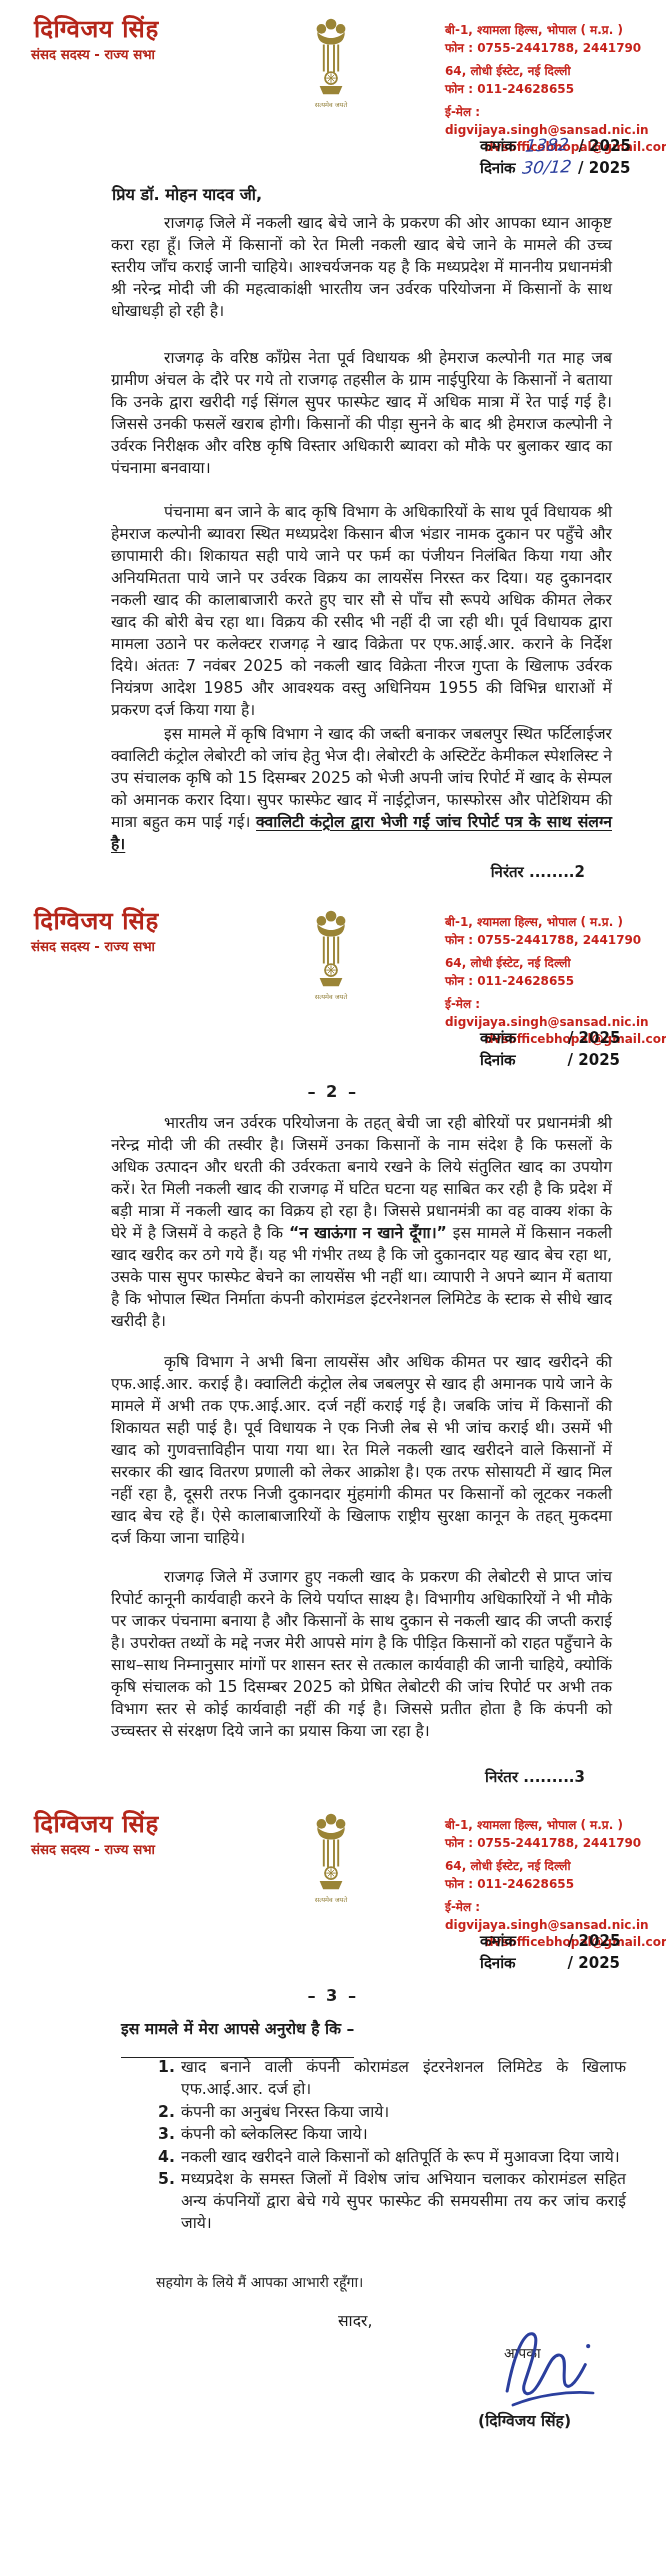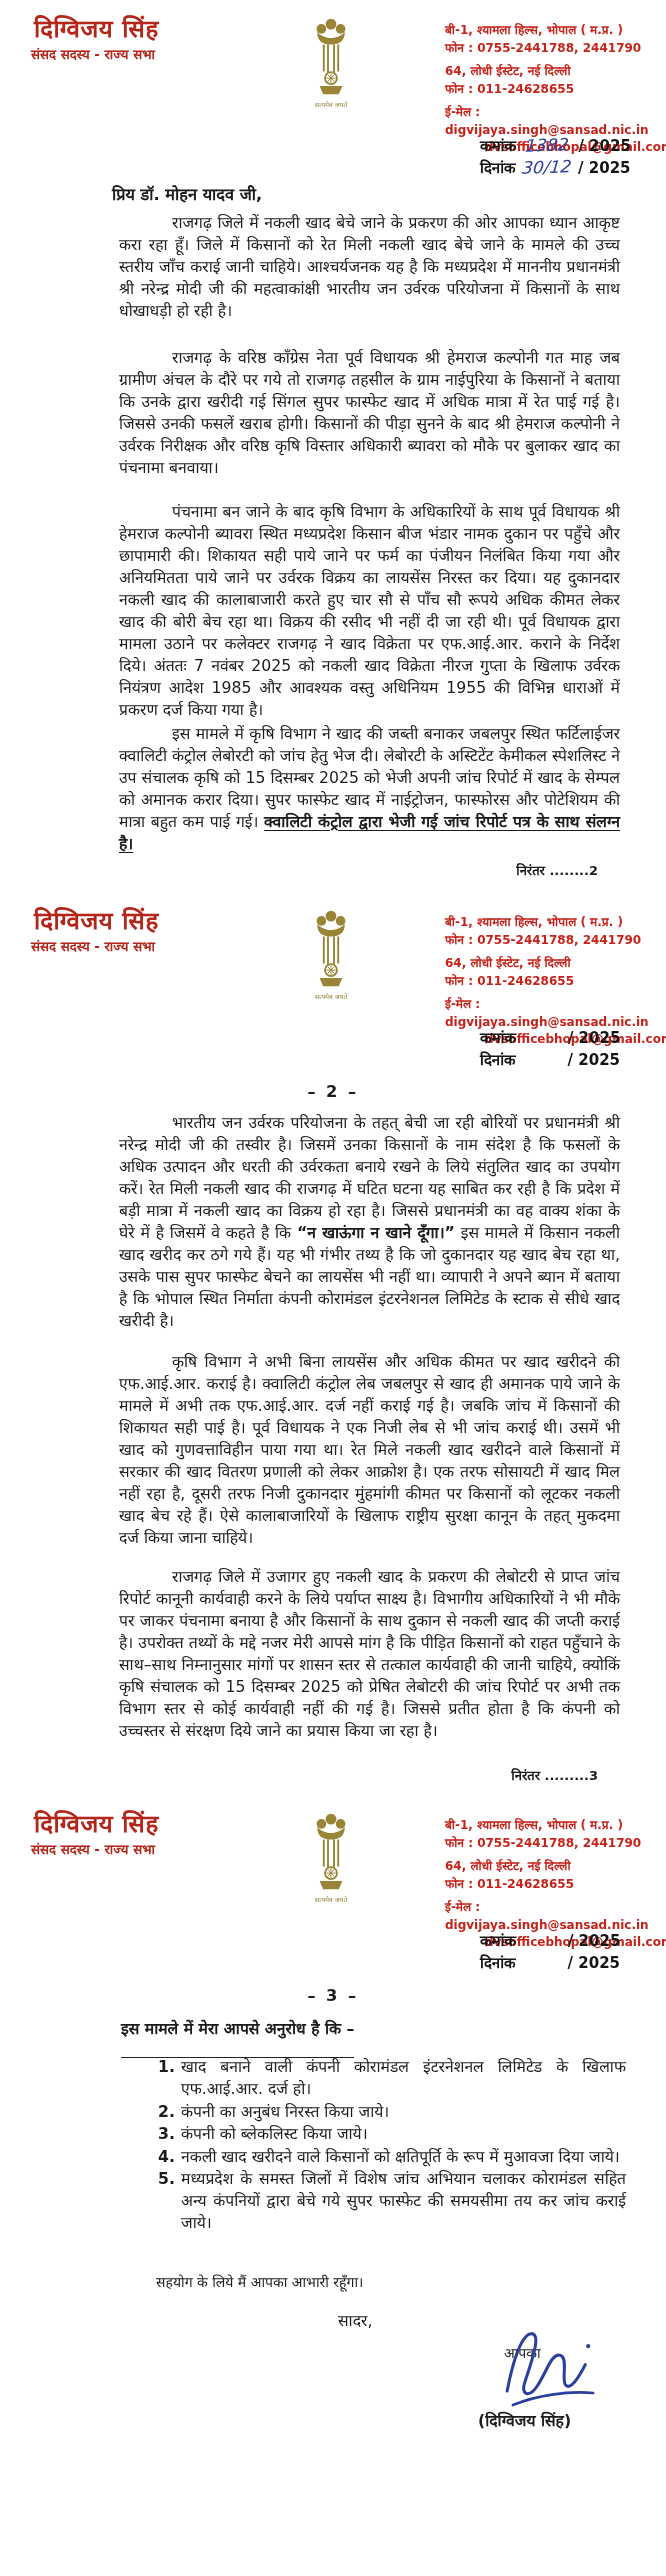--- a/index.html
+++ b/index.html
@@ -17,24 +17,24 @@
   .hdr-right{position:absolute;left:445px;top:22px;font-size:12px;font-weight:bold;color:#c6231b;line-height:17.5px;}
   .r-gap{height:6px;}
   .email-indent{padding-left:40px;}
   .ref-row,.date-row{position:absolute;left:480px;font-size:15px;font-weight:bold;color:#151515;white-space:nowrap;}
   .ref-row{top:135px;}
   .date-row{top:157px;}
   .hand{display:inline-block;min-width:52px;text-align:center;color:#2b3f9e;font-style:italic;font-size:17px;font-weight:normal;transform:skewX(-8deg) rotate(-2deg);vertical-align:baseline;}
   .hand-spacer{display:inline-block;min-width:52px;}
   
   .salutation{position:absolute;left:112px;font-size:16.3px;font-weight:bold;}
-  .para{position:absolute;left:119px;width:501px;font-size:15.7px;line-height:22px;text-align:justify;text-indent:53px;}
+  .para{position:absolute;left:111px;width:501px;font-size:15.7px;line-height:22px;text-align:justify;text-indent:53px;}
   .bold{font-weight:bold;}
   .uline{font-weight:bold;text-decoration:underline;text-underline-offset:3px;}
-  .cont{position:absolute;right:68px;font-size:13px;font-weight:bold;margin-left:20px;}
+  .cont{position:absolute;right:81px;font-size:15px;font-weight:bold;margin-left:20px;}
   .marker{position:absolute;left:0;width:666px;text-align:center;font-size:16.3px;font-weight:bold;letter-spacing:2.4px;}
   .req-heading{position:absolute;left:121px;font-size:15.7px;font-weight:bold;}
   .req-heading span{display:inline-block;border-bottom:1.2px solid #222;padding-bottom:18px;}
   .list{position:absolute;left:158px;width:468px;font-size:15.7px;line-height:22px;}
   .item{display:flex;margin-bottom:0.6px;}
   .item .n{width:23px;flex:0 0 23px;font-weight:bold;}
   .item .t{flex:1;text-align:justify;}
   .closing{position:absolute;left:156px;font-size:14px;}
   .regards{position:absolute;left:338px;font-size:15.7px;}
   .yours{position:absolute;left:504px;font-size:14px;}

